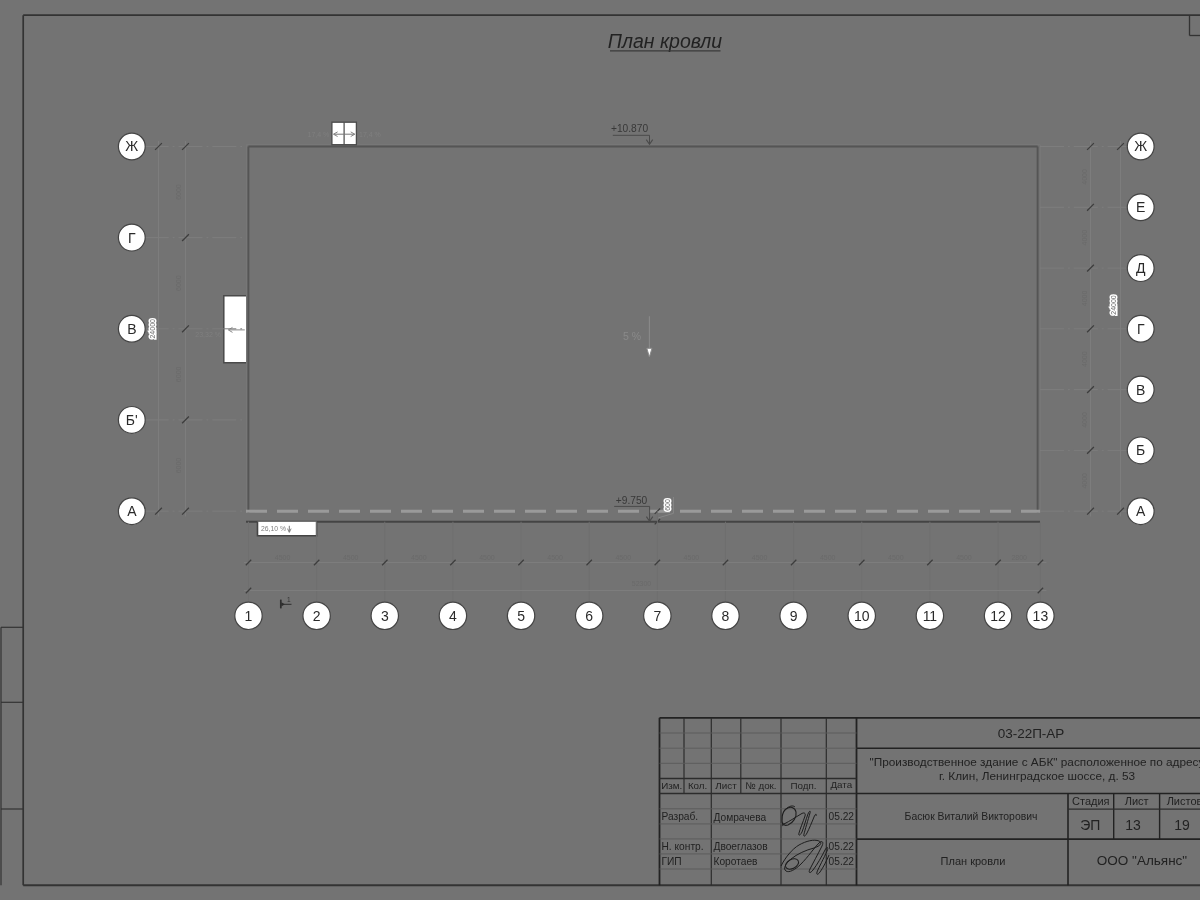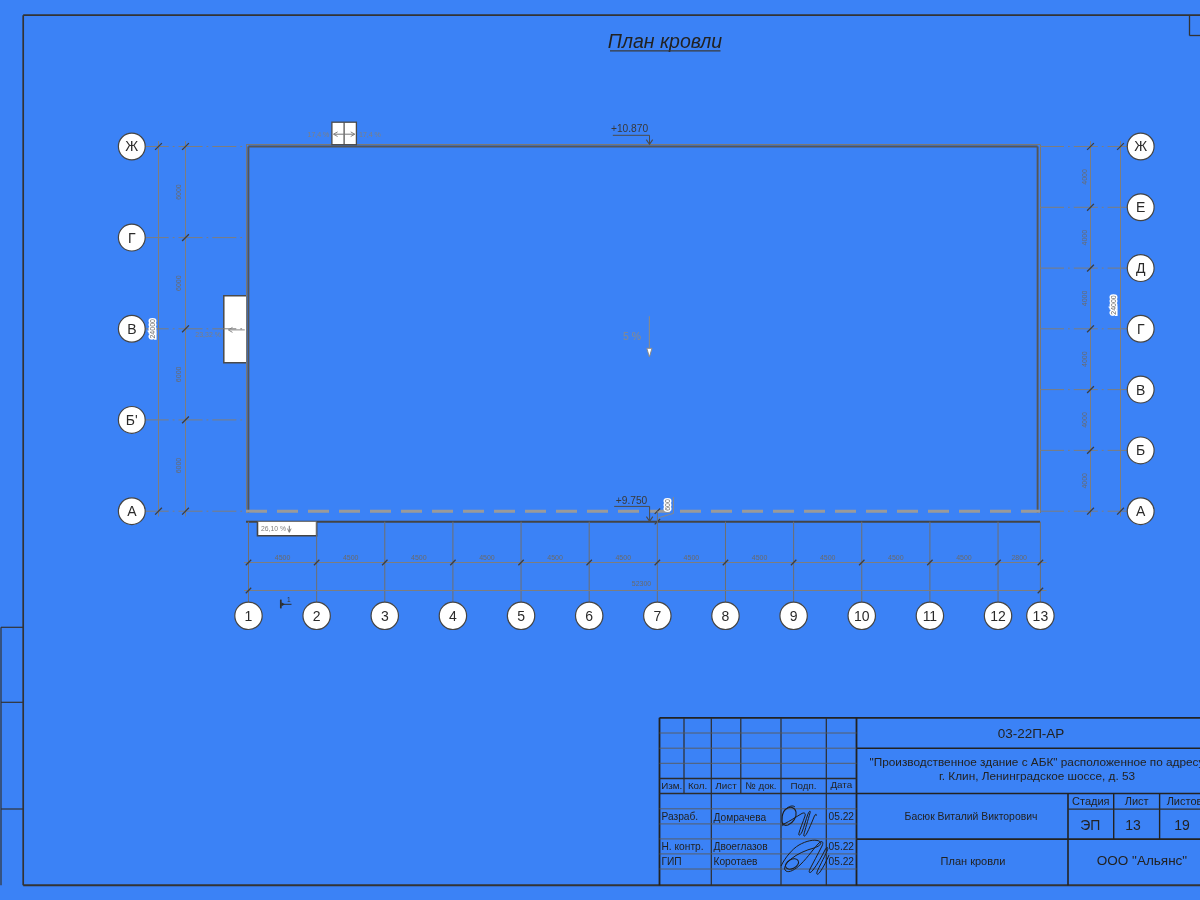--- a/index.html
+++ b/index.html
@@ -1,16 +1,16 @@
 <!DOCTYPE html>
 <html><head><meta charset="utf-8">
 <style>
 html,body{margin:0;padding:0;background:#ffffff;-webkit-font-smoothing:antialiased;}
 text{-webkit-font-smoothing:antialiased;}
-#page{position:relative;width:1200px;height:900px;overflow:hidden;background:#3b82f6;}
+#page{position:relative;width:1200px;height:900px;overflow:hidden;background:#737373;}
 </style></head>
 <body>
 <div id="page">
 <svg width="1200" height="900" viewBox="0 0 1200 900">
 <line x1="23.2" y1="15.2" x2="1200" y2="15.2" stroke="#333333" stroke-width="1.7" stroke-linecap="butt"></line>
 <line x1="23.2" y1="15.2" x2="23.2" y2="885.3" stroke="#333333" stroke-width="1.7" stroke-linecap="butt"></line>
 <line x1="23.2" y1="885.3" x2="1200" y2="885.3" stroke="#333333" stroke-width="1.9" stroke-linecap="butt"></line>
 <line x1="1189.5" y1="15.2" x2="1189.5" y2="35.5" stroke="#333333" stroke-width="1.3" stroke-linecap="butt"></line>
 <line x1="1189.5" y1="35.5" x2="1200" y2="35.5" stroke="#333333" stroke-width="1.3" stroke-linecap="butt"></line>
 <line x1="1.0" y1="627.3" x2="1.0" y2="885.3" stroke="#333333" stroke-width="1.2" stroke-linecap="butt"></line>

